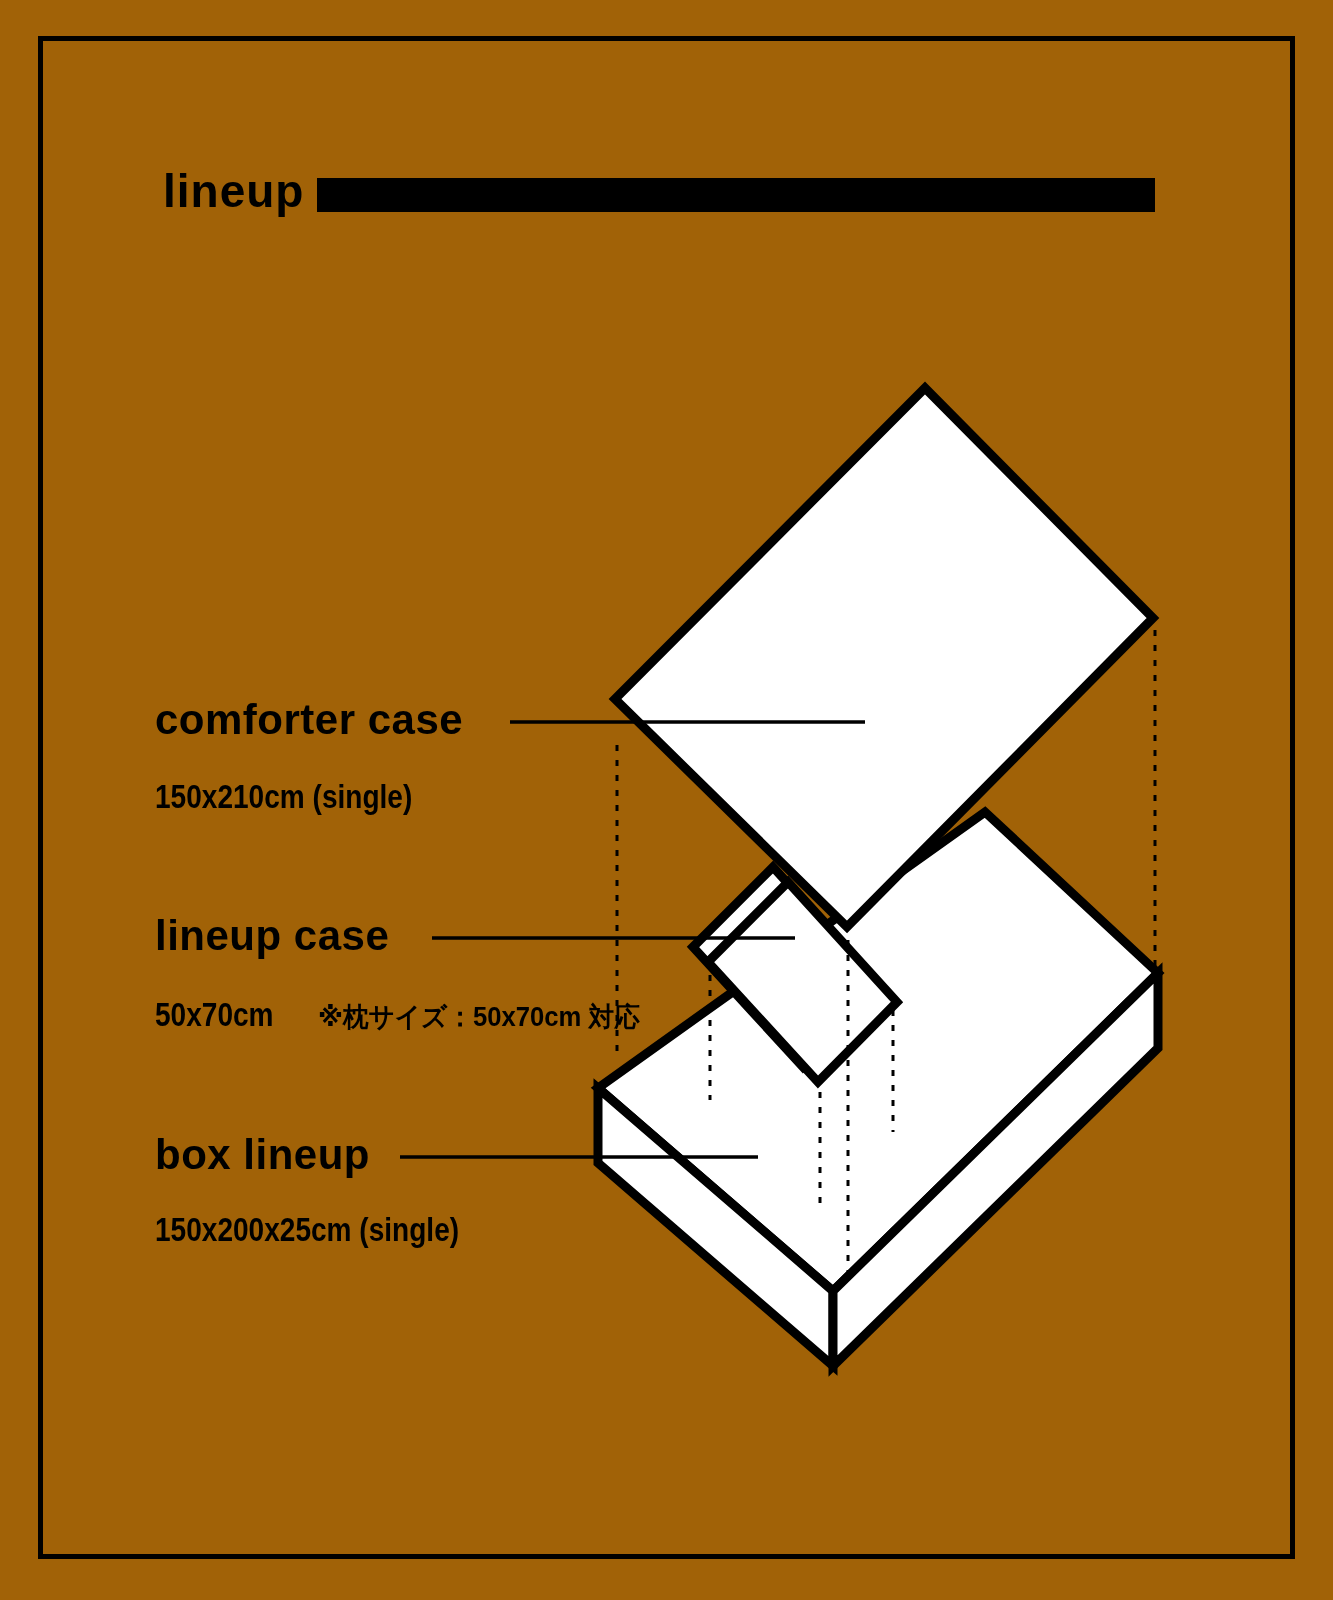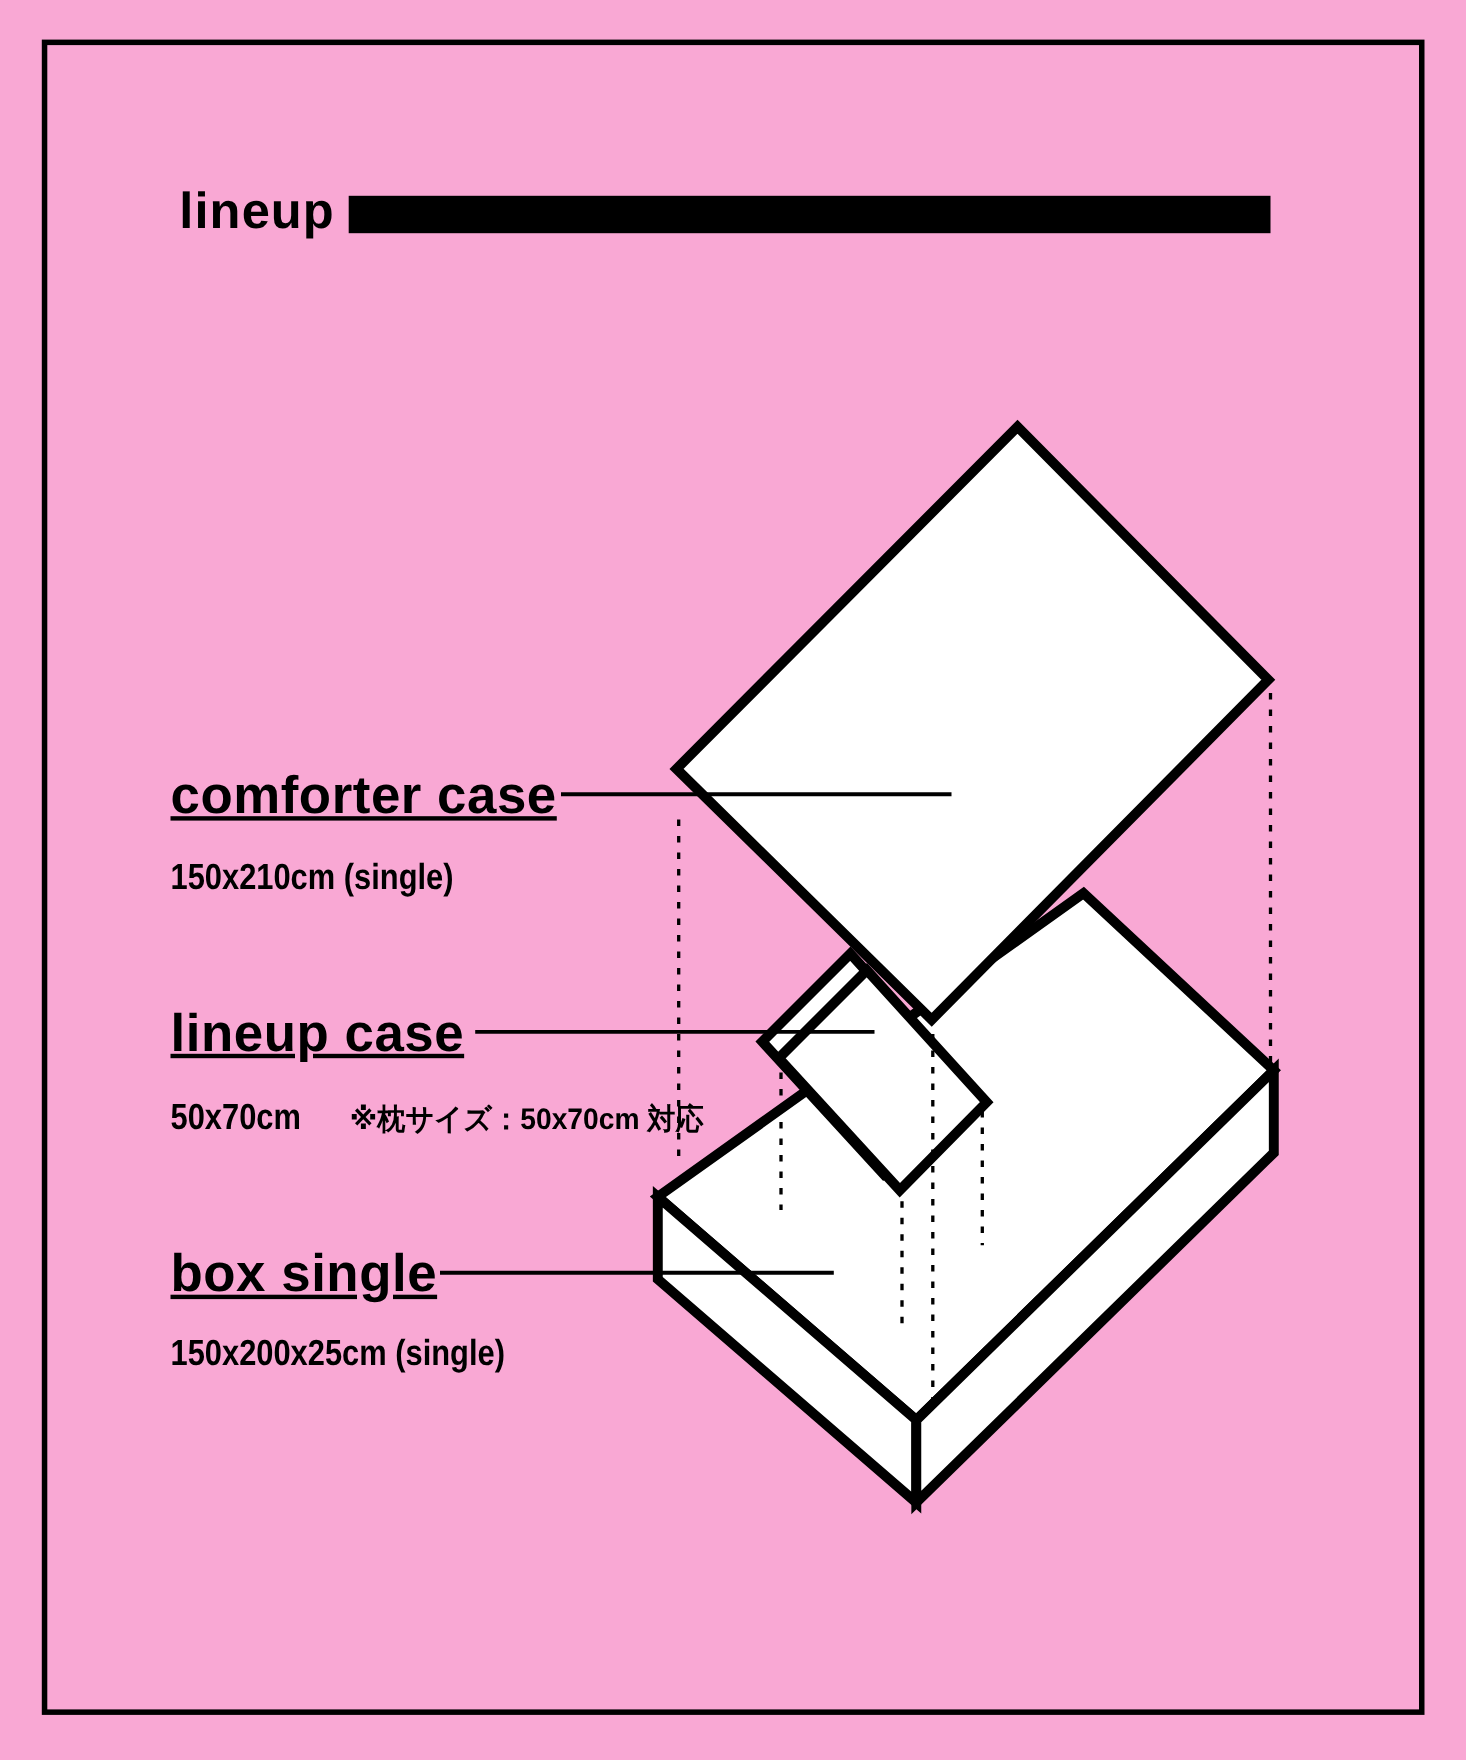--- a/index.html
+++ b/index.html
@@ -4,21 +4,21 @@
 <style>
   html, body {
     margin: 0;
     padding: 0;
     background: #ffffff;
   }
   .canvas {
     position: relative;
     width: 1333px;
     height: 1600px;
-    background: #f9a8d4;
+    background: #a16207;
     overflow: hidden;
     font-family: "Liberation Sans", "DejaVu Sans", sans-serif;
     color: #000000;
   }
   .frame {
     position: absolute;
     left: 38px;
     top: 36px;
     width: 1247px;
     height: 1513px;
@@ -63,24 +63,23 @@
   .leader {
     fill: none;
     stroke: #000000;
     stroke-width: 3.5;
   }
   .label {
     position: absolute;
     white-space: nowrap;
   }
   .label-name {
-    font-size: 48px;
+    font-size: 42px;
     font-weight: 700;
     letter-spacing: 0.5px;
-    text-decoration: underline;
   }
   .label-size {
     font-size: 33px;
     font-weight: 700;
     transform: scaleX(0.85);
     transform-origin: 0 50%;
     letter-spacing: 0px;
   }
   .size-row {
     display: flex;
@@ -136,19 +135,19 @@
 
   <div class="label" style="left:155px; top:912px;">
     <div class="label-name">lineup case</div>
   </div>
   <div class="label size-row" style="left:155px; top:996px;">
     <div class="label-size">50x70cm</div>
     <div class="label-note">※枕サイズ：50x70cm 対応</div>
   </div>
 
   <div class="label" style="left:155px; top:1131px;">
-    <div class="label-name">box single</div>
+    <div class="label-name">box lineup</div>
   </div>
   <div class="label" style="left:155px; top:1211px;">
     <div class="label-size">150x200x25cm (single)</div>
   </div>
 
 </div>
 
 </body></html>

